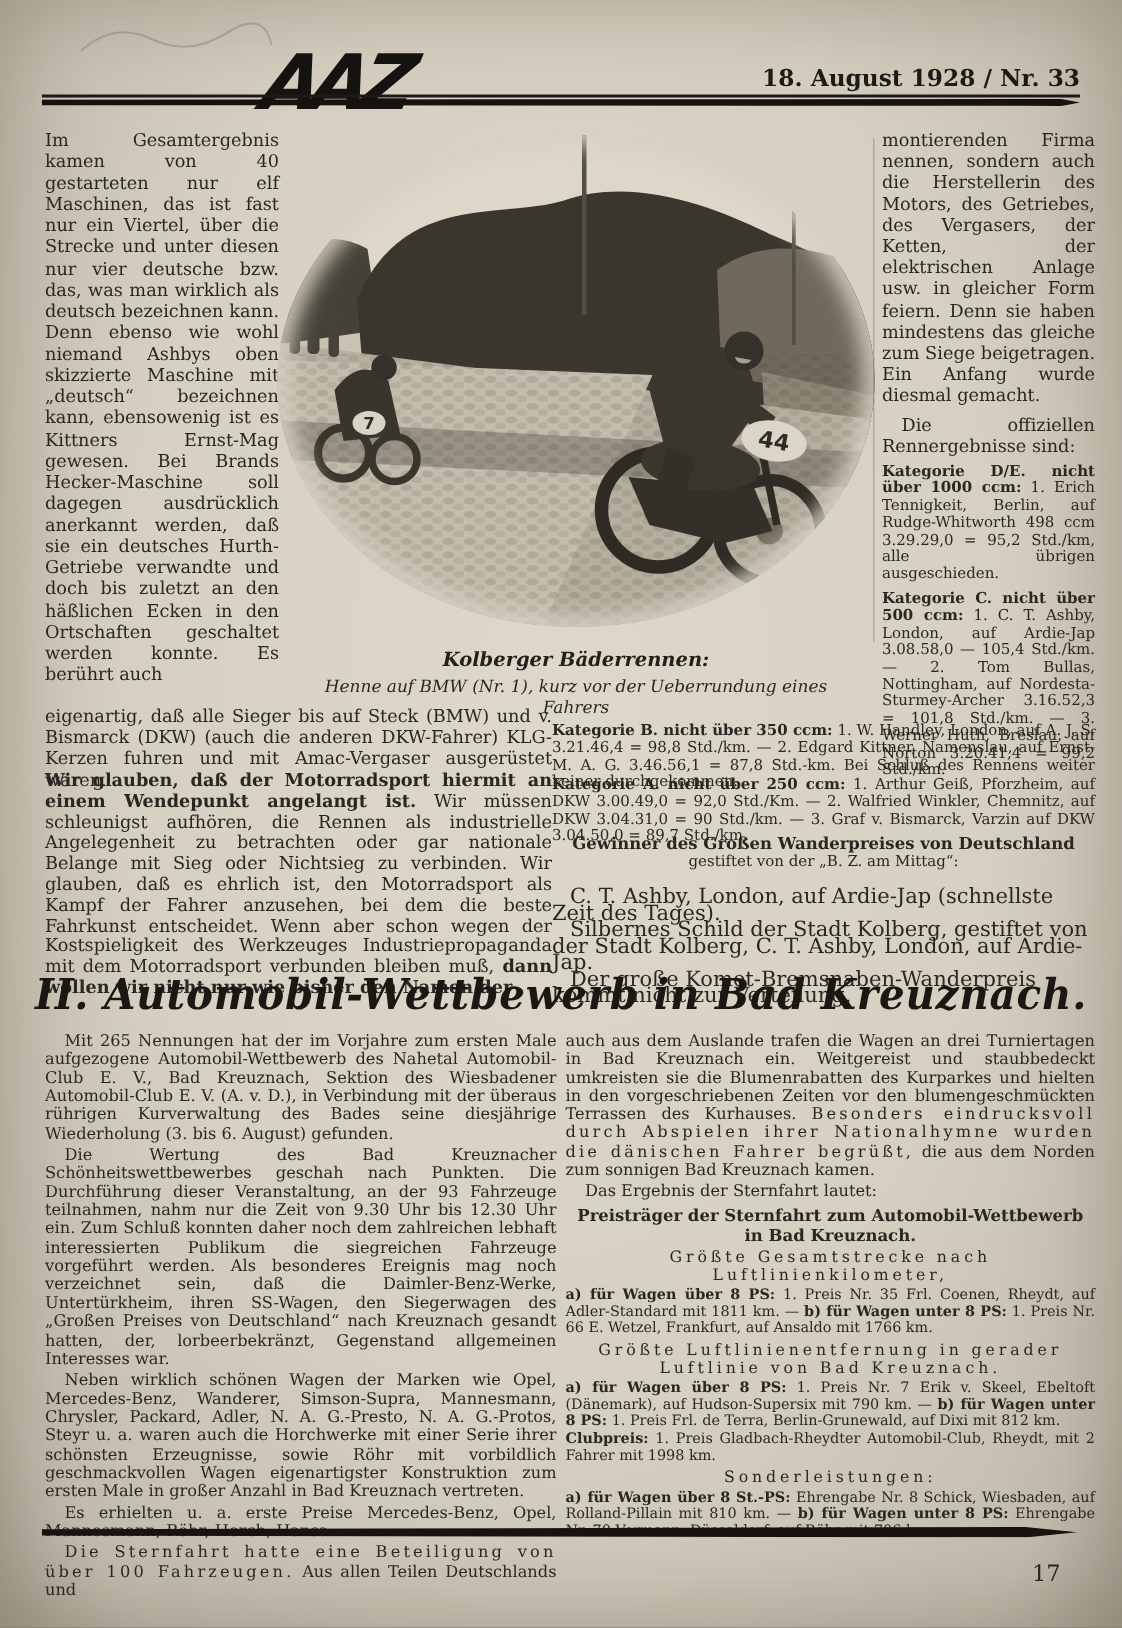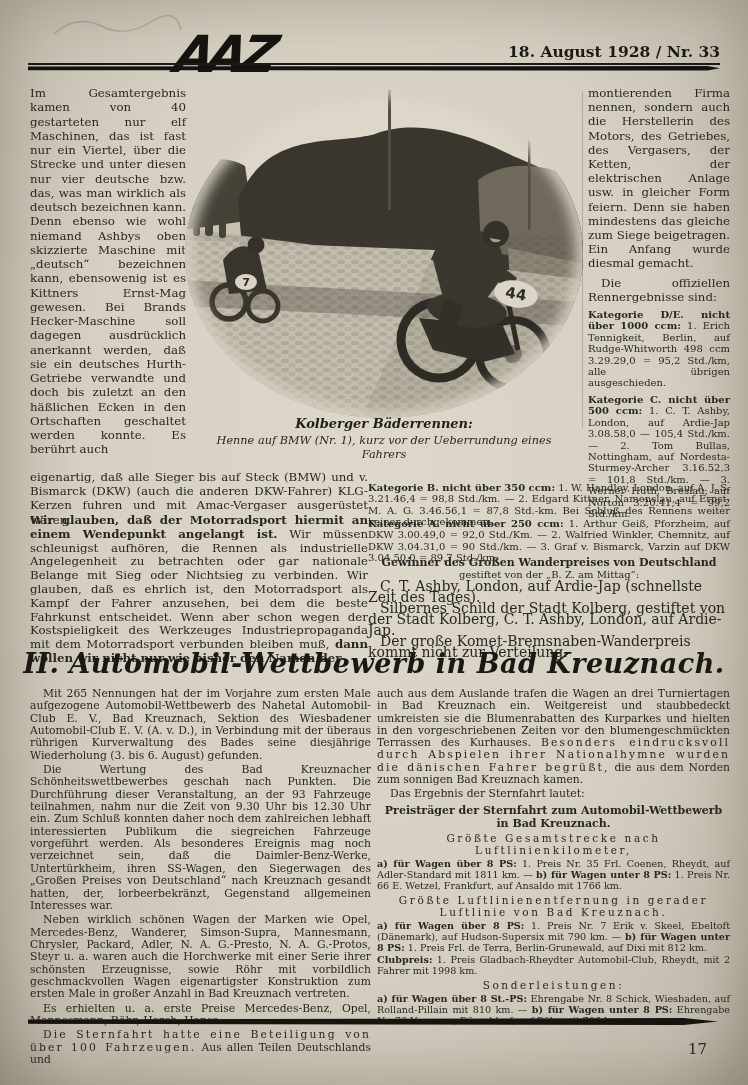--- a/index.html
+++ b/index.html
@@ -19,31 +19,31 @@
   .rule-thick{left:28px;top:66px;width:692px;height:4.6px;background:#15130f;
     clip-path:polygon(0 10%,98.2% 0,100% 50%,98.2% 100%,0 90%);}
   
   .col-l{left:30px;top:86px;width:156px;font-size:11.8px;line-height:14.25px;}
   .col-r{left:588px;top:86px;width:142px;font-size:11.8px;line-height:14.2px;}
   .col-r p{margin-bottom:5px;}
   .small{font-size:10px;line-height:11.4px;}
   .vrule{left:582px;top:92px;width:1px;height:336px;background:rgba(40,36,30,.22);}
   
   .photo{left:183px;top:88px;width:402px;height:332px;}
-  .caption{left:193px;top:416px;width:382px;text-align:center;font-style:italic;}
+  .caption{left:193px;top:433px;width:382px;text-align:center;font-style:italic;}
   .cap-title{font-size:13px;font-weight:bold;margin-bottom:3px;color:#23201b;}
   .cap-line{font-size:11.3px;line-height:13.5px;}
   
   .left-wide{left:30px;top:470px;width:338px;font-size:11.8px;line-height:14.2px;}
   .wende{left:30px;top:514px;width:338px;font-size:11.8px;line-height:13.8px;}
   .katb{left:368px;top:482px;width:362px;}
   .kata{left:368px;top:518px;width:362px;}
   .gewinner{left:368px;top:556px;width:362px;}
   .gew-title{font-size:11px;font-weight:bold;text-align:center;line-height:13px;}
-  .gew-sub{font-size:10px;text-align:center;line-height:12px;margin-bottom:0;}
+  .gew-sub{font-size:10px;text-align:center;line-height:12px;margin-bottom:12px;}
   .gewinner p{font-size:14px;line-height:11px;margin:0;text-indent:12px;}
   
   .sec-title{left:0;top:648px;width:748px;text-align:center;font-size:27px;font-weight:bold;
     font-style:italic;color:#1b1813;letter-spacing:.5px;transform:scaleY(1.05);}
   .c2l{left:30px;top:688px;width:341px;font-size:10.8px;line-height:12.35px;}
   .c2r{left:377px;top:688px;width:353px;font-size:10.8px;line-height:12.3px;}
   .c2l p,.c2r p{margin:0 0 2px 0;}
   .sperr{letter-spacing:2.1px;margin-top:20px;}
   .h-bold{font-size:11px;font-weight:bold;text-align:center;line-height:13px;margin:3px 0 2px 0;}
   .h-sperr{font-size:10.5px;text-align:center;letter-spacing:2.6px;line-height:12.6px;margin:2px 0;}

